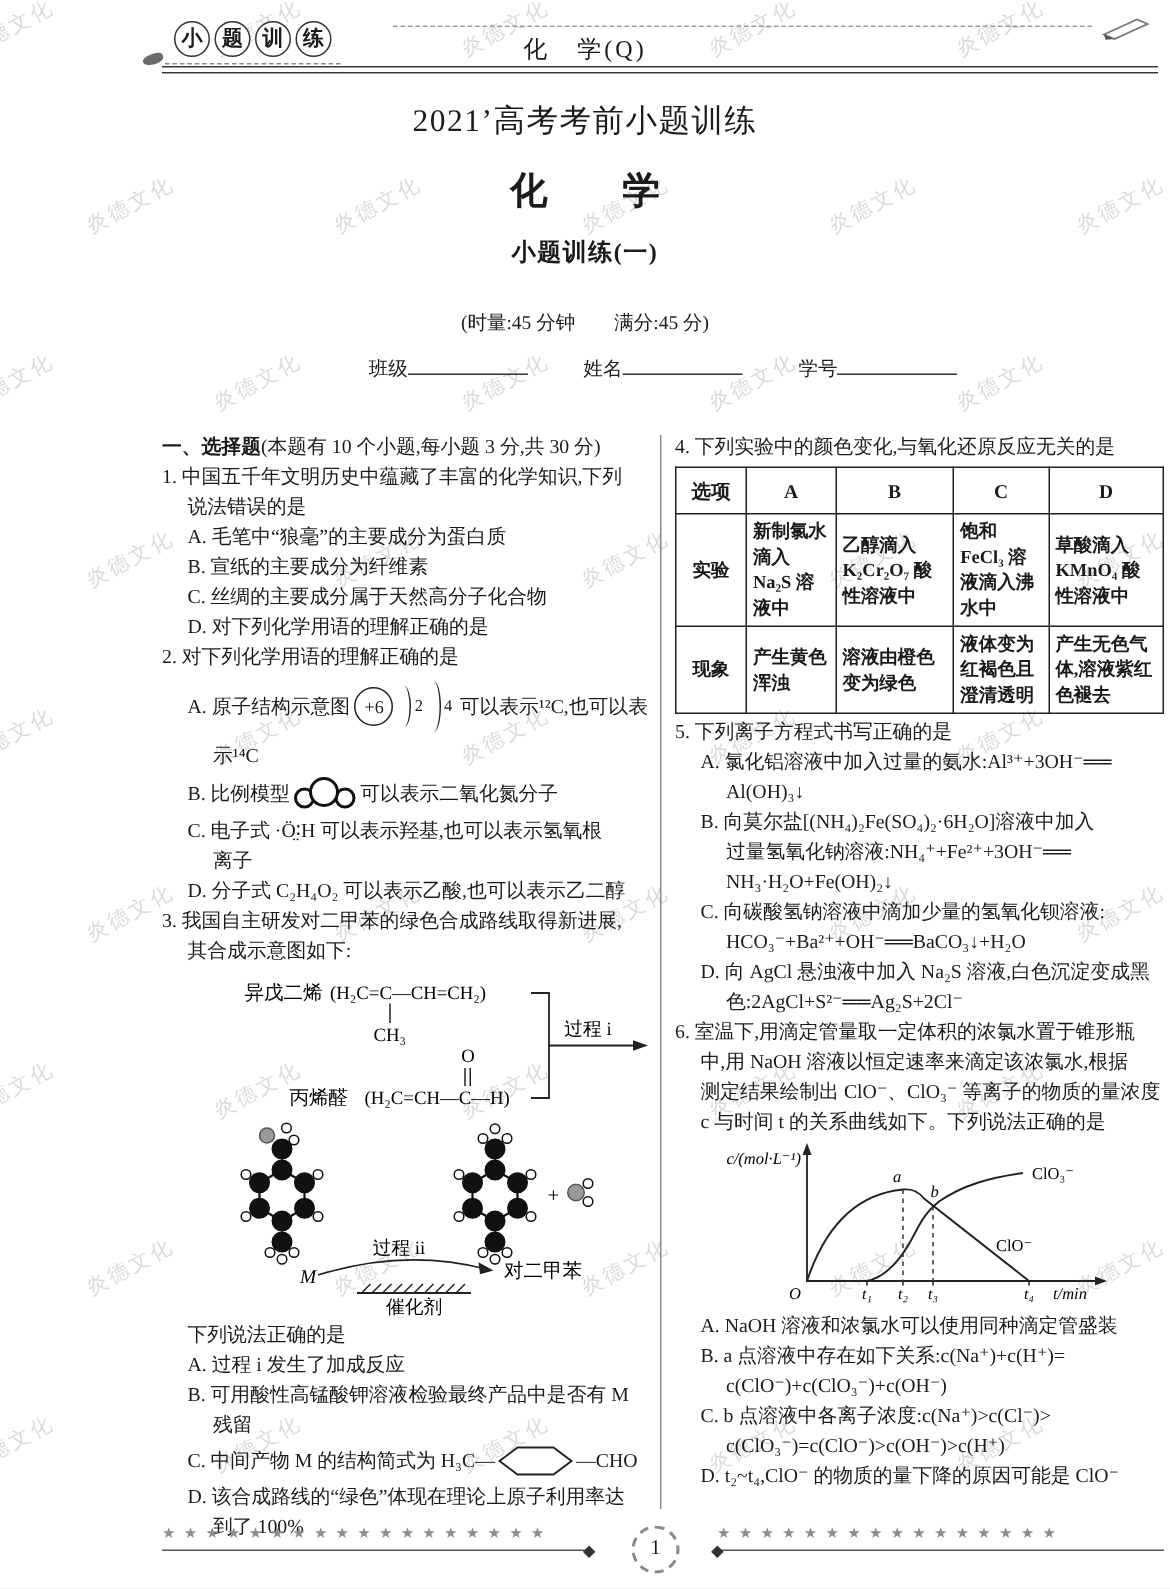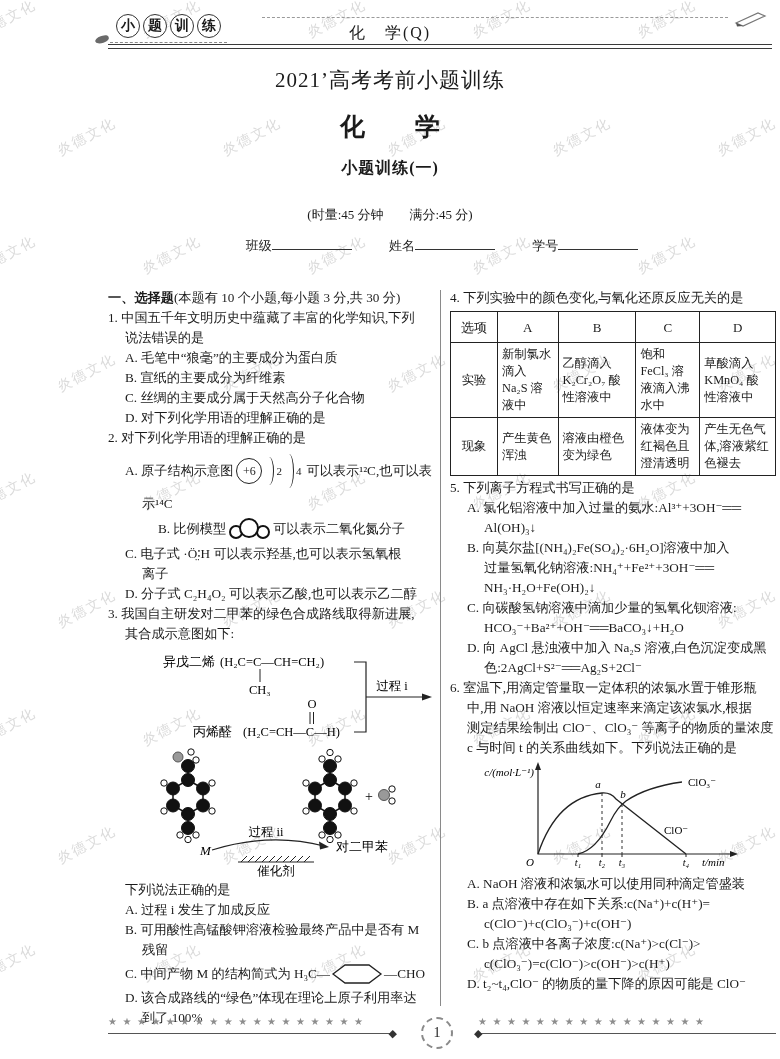--- a/index.html
+++ b/index.html
@@ -33,21 +33,21 @@
   .fgap{display:inline-block;width:34px;}
 
   
   .divider{position:absolute;left:440px;top:290px;height:716px;width:1px;background:#8a8a8a;}
   .col{position:absolute;top:288px;font-size:13.2px;line-height:20px;}
   .col-left{left:108px;width:330px;}
   .col-right{left:450px;width:326px;}
   .line{white-space:nowrap;}
   .i1{padding-left:17px;} .i2{padding-left:34px;}
   .row{display:flex;align-items:center;}
-  .row-a{height:46px;} .row-b{height:30px;justify-content:center;} .row-c{height:28px;}
+  .row-a{height:46px;} .row-b{height:30px;} .row-c{height:28px;}
 
   
   .atom{display:inline-flex;align-items:center;margin:0 3px;}
   .nuc{width:24px;height:24px;border:1.2px solid #222;border-radius:50%;display:inline-flex;
        align-items:center;justify-content:center;font-size:12px;flex:none;}
   .arc{display:inline-block;border:solid #222;border-width:0 1.4px 0 0;
        border-radius:0 50% 50% 0 / 0 50% 50% 0;width:9px;flex:none;}
   .arc1{height:28px;margin-left:2px;} .arc2{height:34px;}
   .shellnum{font-size:11px;margin:0 2px;}
 
@@ -56,21 +56,21 @@
   .model i{position:absolute;background:#fff;border:2.6px solid #111;border-radius:50%;box-sizing:border-box;}
   .m-c{width:20px;height:20px;left:10px;top:0;z-index:2;}
   .m-l{width:14px;height:14px;left:0;top:7px;z-index:1;}
   .m-r{width:14px;height:14px;left:27px;top:7px;z-index:1;}
 
   .fig{display:block;margin:2px 0;}
   .hex{margin:0 1px;flex:none;}
 
   
   .qtable{border-collapse:collapse;margin:3px 0 2px 0;width:100%;font-size:12.3px;line-height:17px;}
-  .qtable th,.qtable td{border:1px solid #222;padding:3px 4px;vertical-align:middle;font-weight:normal;}
+  .qtable th,.qtable td{border:1px solid #222;padding:3px 4px;vertical-align:middle;font-weight:bold;}
   .qtable .hdr{text-align:center;font-size:13px;height:24px;}
   .qtable .rowlab{text-align:center;width:38px;}
 
   
   .fseg{position:absolute;}
   .fseg-left{left:108px;top:1016px;width:285px;}
   .fseg-right{left:478px;top:1016px;width:298px;}
   .stars{font-size:10px;letter-spacing:5.5px;color:#8d8d8d;white-space:nowrap;overflow:hidden;height:15px;}
   .frule{border-top:1.3px solid #555;position:relative;margin-top:2px;}
   .fdiamond{position:absolute;top:-7px;font-size:11px;color:#333;}

